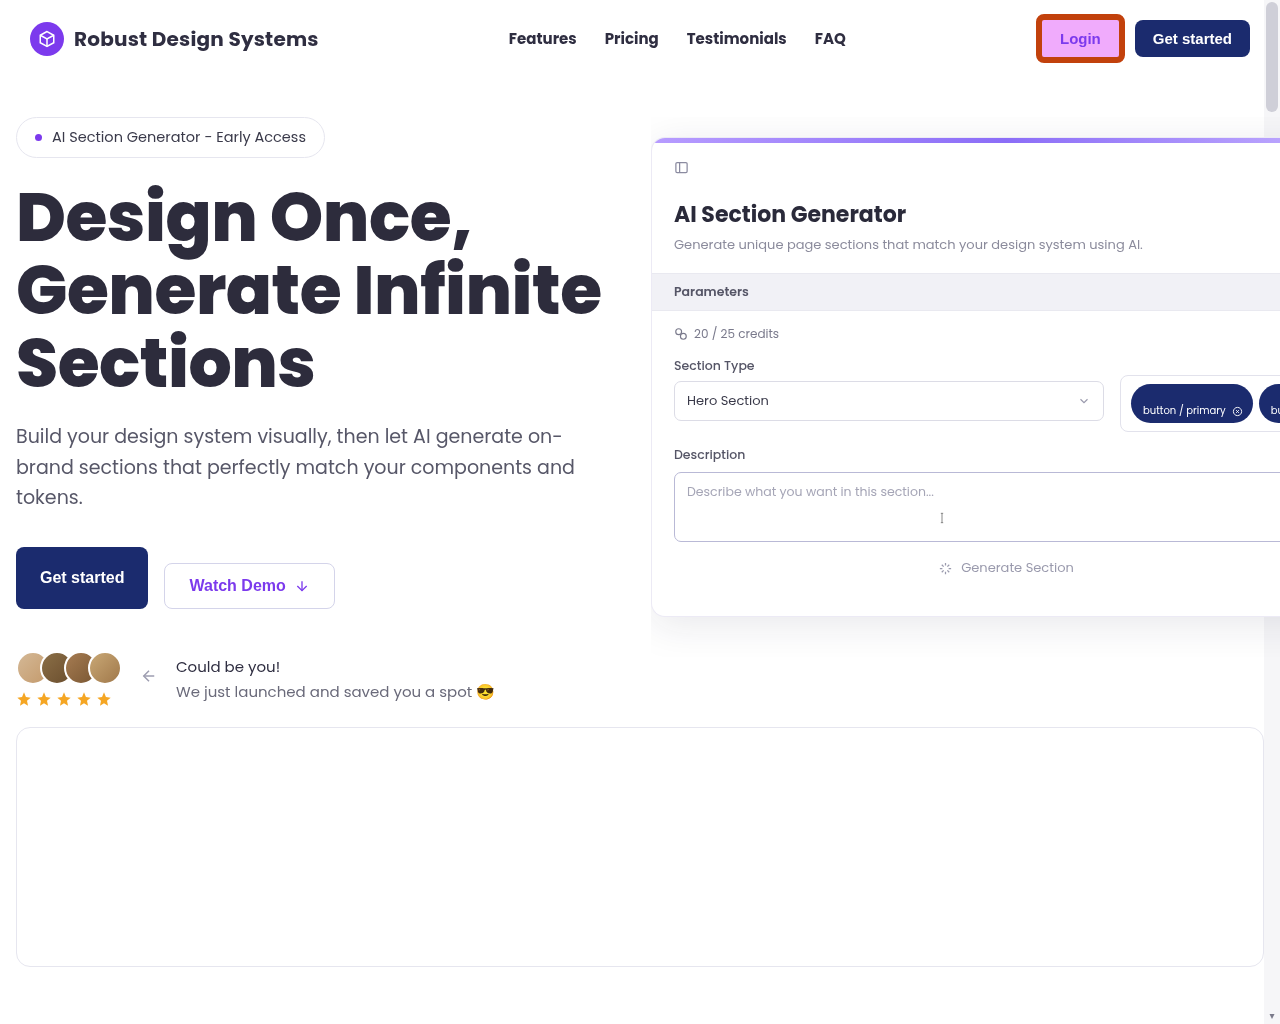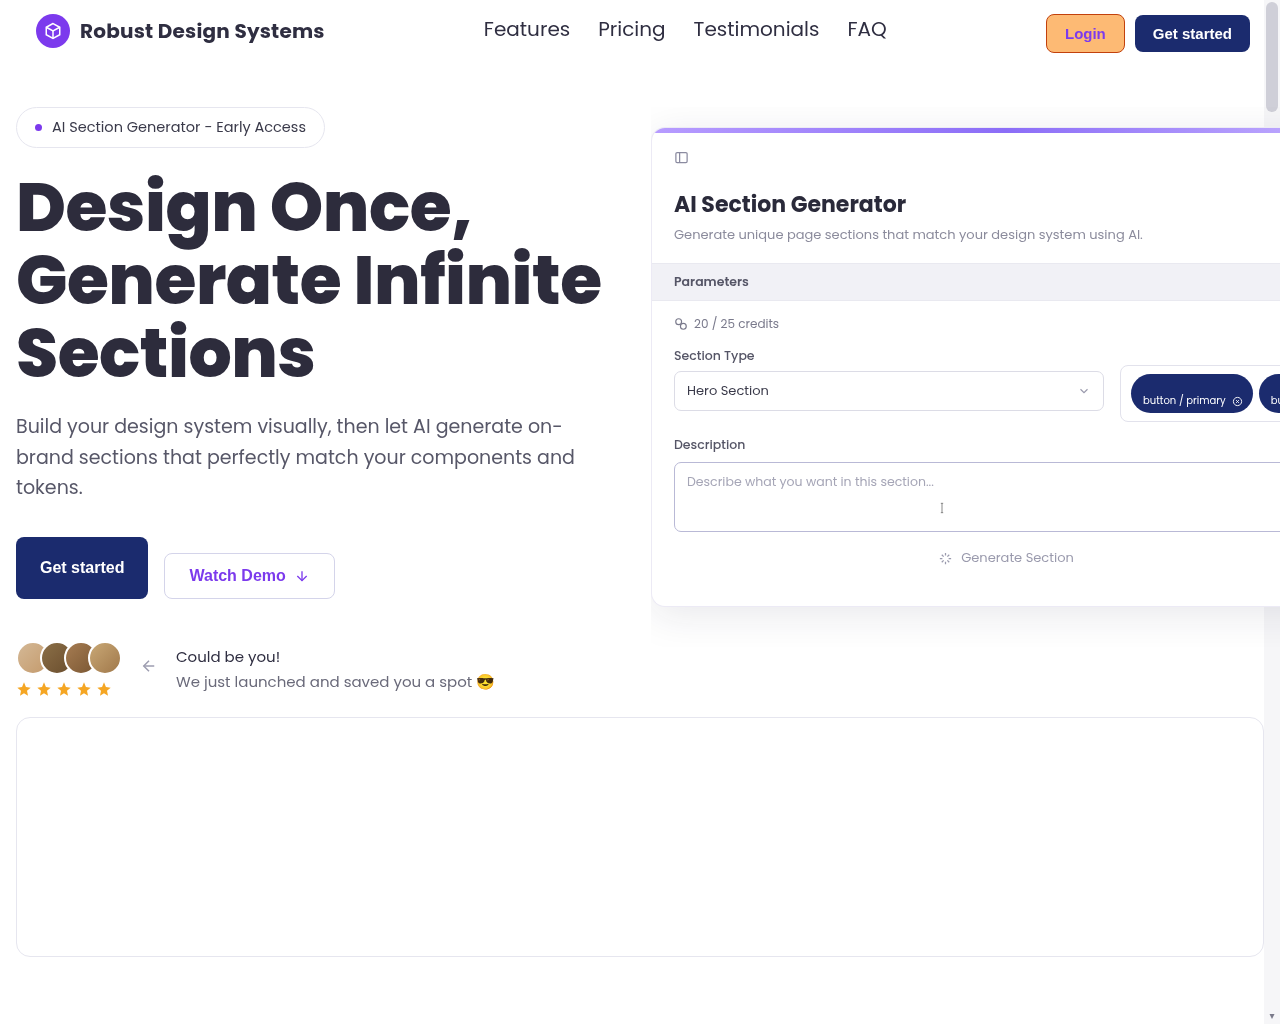--- a/index.html
+++ b/index.html
@@ -13,30 +13,30 @@
     --chip-bg:#ffffff;
     --panel:#f1f1f6;
     --panel-border:#e9e9f0;
     --star:#f5a623;
   }
   *{box-sizing:border-box;}
   html,body{margin:0;padding:0;font-family:"Poppins","Segoe UI",Arial,sans-serif;background:var(--bg);color:var(--ink);}
   body{width:1280px;height:1024px;overflow:hidden;position:relative;}
 
   
-  header{display:flex;align-items:flex-start;padding:14px 30px;gap:24px;margin-left:6px;}
+  header{display:flex;align-items:center;padding:14px 30px;gap:24px;}
   .logo{display:flex;align-items:center;gap:10px;}
   .logo-mark{width:34px;height:34px;border-radius:50%;background:var(--purple);display:flex;align-items:center;justify-content:center;}
   .logo-mark svg{width:18px;height:18px;color:#fff;}
   .brand{font-size:20px;font-weight:700;letter-spacing:.2px;}
   nav{flex:1;display:flex;justify-content:center;gap:28px;}
-  nav a{font-size:20px;font-weight:400;color:var(--ink);text-decoration:none;cursor:pointer;}
+  nav a{font-size:15px;font-weight:700;color:var(--ink);text-decoration:none;cursor:pointer;}
   .auth{display:flex;gap:10px;align-items:center;}
   .btn{border-radius:8px;font-weight:600;font-size:15px;padding:10px 18px;cursor:pointer;border:none;}
-  .btn-outline{background:#fdba74;border:1px solid #c2410c;color:var(--purple);}
+  .btn-outline{background:#f0abfc;border:6px solid #c2410c;color:var(--purple);}
   .btn-primary{background:var(--navy);color:#fff;}
 
   
   .hero{display:flex;gap:40px;padding:40px 0 0 16px;align-items:flex-start;}
   .hero-left{width:595px;padding-left:0;}
   .chip{display:inline-flex;align-items:center;gap:10px;border:1px solid var(--border);border-radius:999px;padding:9px 18px;font-size:14.5px;color:#3a3a4a;background:#fff;}
   .chip-dot{width:7px;height:7px;border-radius:50%;background:var(--purple);}
   h1{font-size:68px;line-height:1.07;font-weight:800;margin:24px 0 22px;letter-spacing:-.5px;color:#2d2c3c;}
   .lead{font-size:19px;line-height:1.6;color:#575768;margin:0 0 34px;max-width:560px;}
   .cta-row{display:flex;gap:16px;margin-bottom:42px;}

